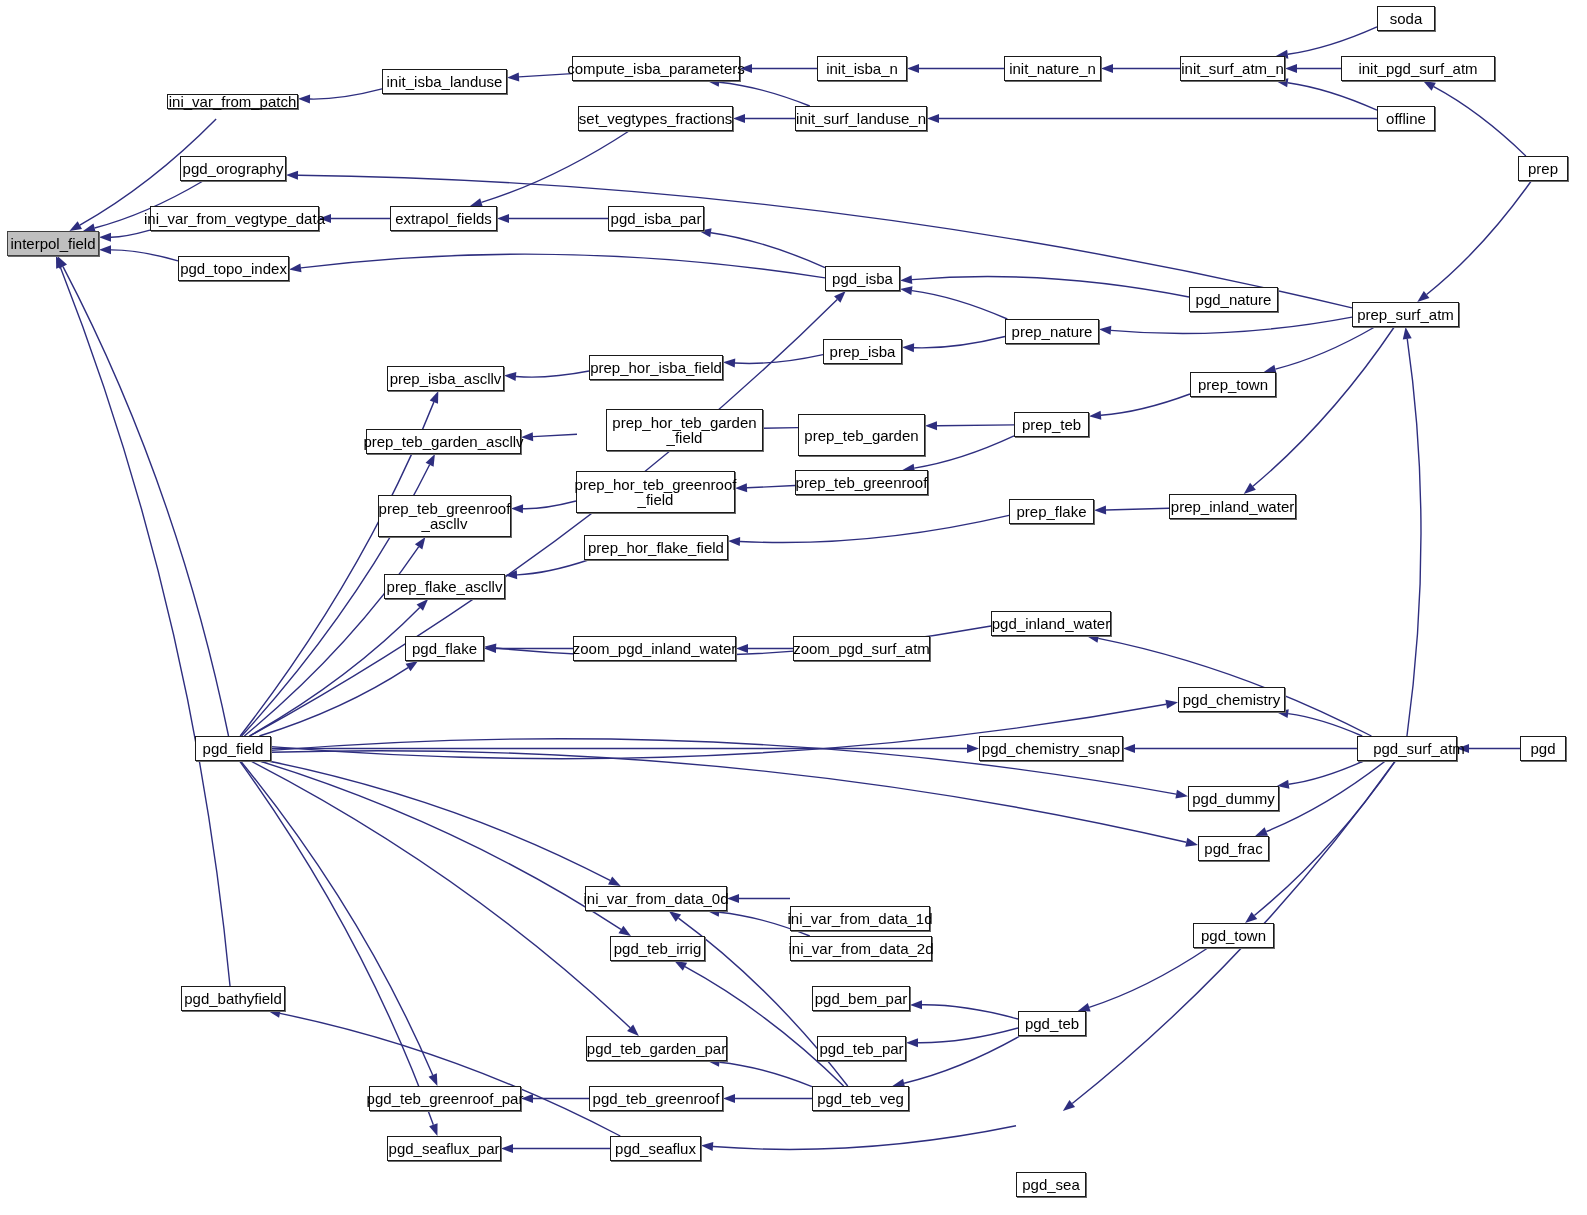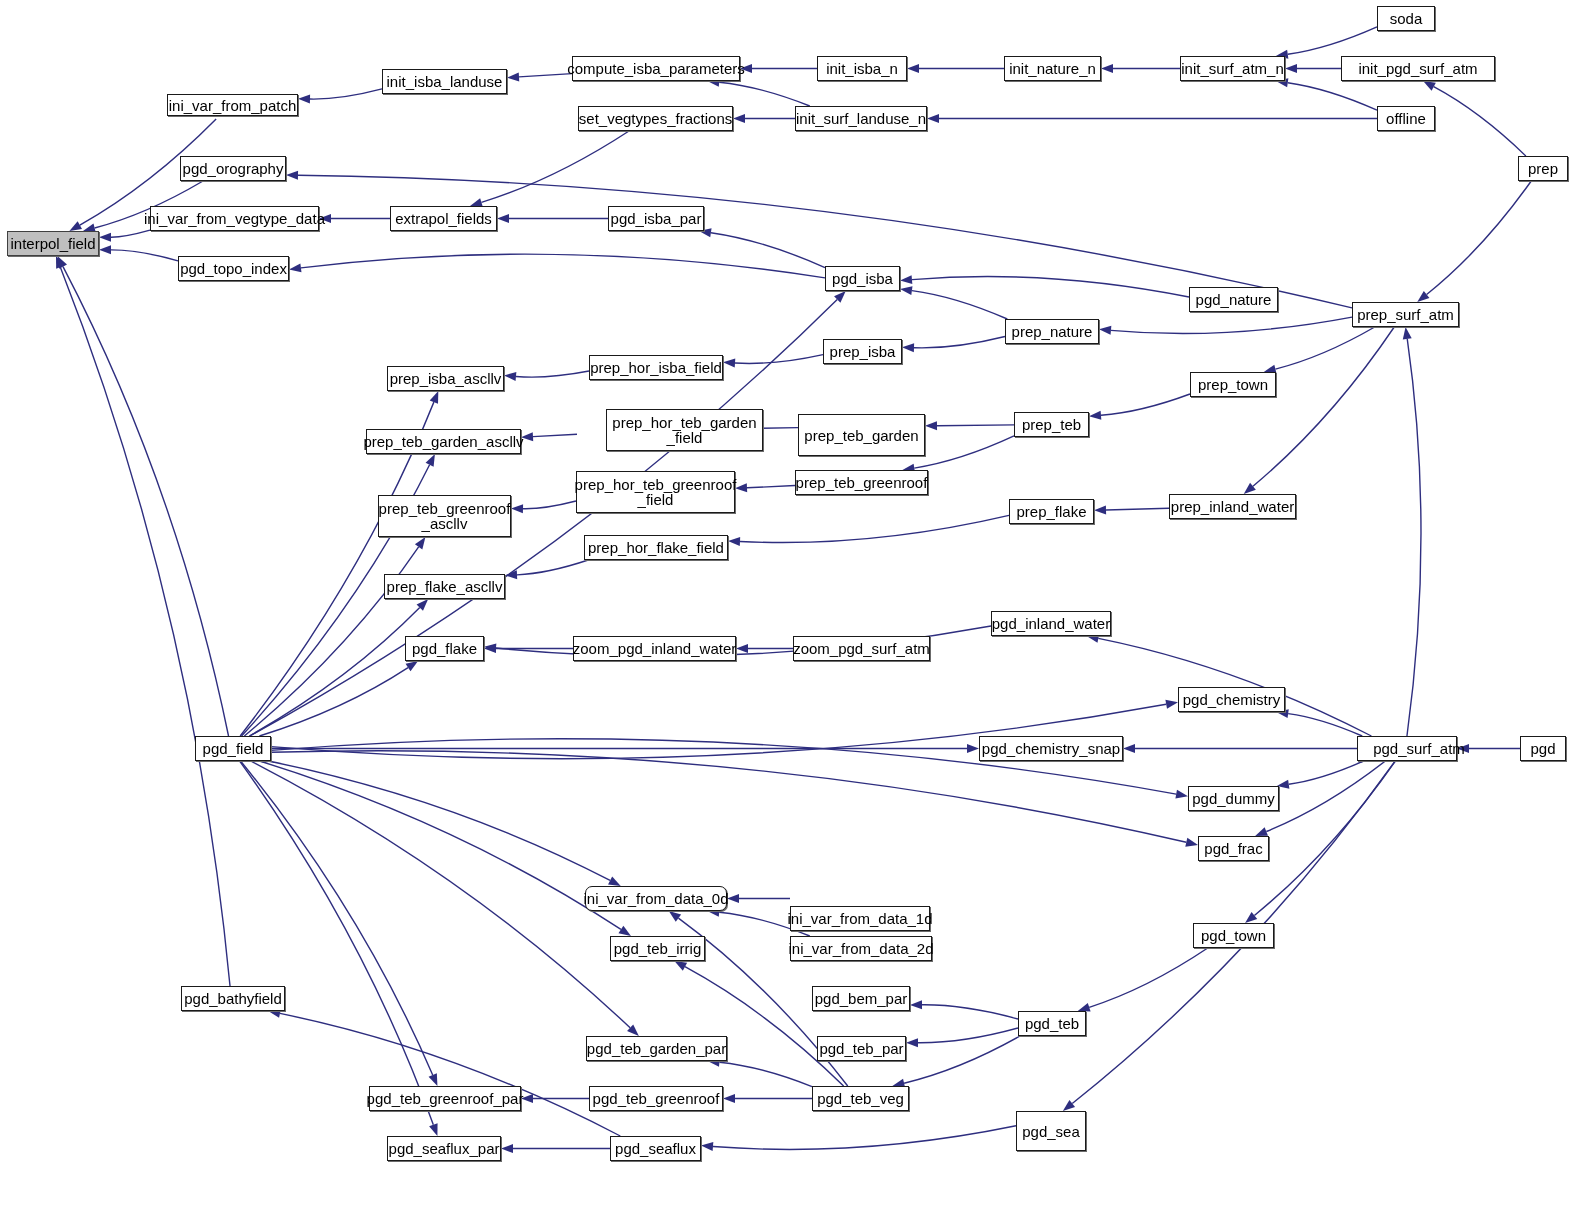--- a/index.html
+++ b/index.html
@@ -181,21 +181,21 @@
       <path d="M 610 1148.5 Q 555.5 1148.5 513 1148.5" fill="none" stroke="#2e2e7f" stroke-width="1.4"></path>
       <polygon points="501,1148.5 513,1144 513,1153" fill="#2e2e7f"></polygon>
       <path d="M 239.59375 761 Q 364.75 934.653125 433.33311244455996 1124.7124160931373" fill="none" stroke="#2e2e7f" stroke-width="1.4"></path>
       <polygon points="437.40625,1136 429.1002684794865,1126.2398426764273 437.56595640963343,1123.1849895098474" fill="#2e2e7f"></polygon>
       <path d="M 620.2916666666666 1136 Q 453 1048.8541666666667 279.9642141948532 1013.4081663500993" fill="none" stroke="#2e2e7f" stroke-width="1.4"></path>
       <polygon points="268.2083333333333,1011 280.86727657614045,1008.9997110270294 279.0611518135659,1017.8166216731693" fill="#2e2e7f"></polygon>
       <path d="M 1406.956797235023 736 Q 1434.88 531.4010483870968 1407.248040798538 338.87827964308485" fill="none" stroke="#2e2e7f" stroke-width="1.4"></path>
       <polygon points="1405.543202764977,327 1411.702395664695,338.23896538049945 1402.7936859323813,339.51759390567025" fill="#2e2e7f"></polygon>
     </svg>
 <div class="node hl" style="left: 7px; top: 231px; width: 92px; height: 25px;"><span>interpol_field</span></div>
-    <div class="node" style="left: 167px; top: 94px; width: 131px; height: 22px;"><span>ini_var_from_patch</span></div>
+    <div class="node" style="left: 167px; top: 94px; width: 131px; height: 15px;"><span>ini_var_from_patch</span></div>
     <div class="node" style="left: 382px; top: 69px; width: 125px; height: 25px;"><span>init_isba_landuse</span></div>
     <div class="node" style="left: 572px; top: 56px; width: 168px; height: 25px;"><span>compute_isba_parameters</span></div>
     <div class="node" style="left: 817px; top: 56px; width: 90px; height: 25px;"><span>init_isba_n</span></div>
     <div class="node" style="left: 1004px; top: 56px; width: 97px; height: 25px;"><span>init_nature_n</span></div>
     <div class="node" style="left: 1180px; top: 56px; width: 105px; height: 25px;"><span>init_surf_atm_n</span></div>
     <div class="node" style="left: 1377px; top: 6px; width: 58px; height: 25px;"><span>soda</span></div>
     <div class="node" style="left: 1341px; top: 56px; width: 154px; height: 25px;"><span>init_pgd_surf_atm</span></div>
     <div class="node" style="left: 1377px; top: 106px; width: 58px; height: 25px;"><span>offline</span></div>
     <div class="node" style="left: 1518px; top: 156px; width: 50px; height: 25px;"><span>prep</span></div>
     <div class="node" style="left: 578px; top: 106px; width: 155px; height: 25px;"><span>set_vegtypes_fractions</span></div>
@@ -231,29 +231,29 @@
     <div class="node" style="left: 405px; top: 636px; width: 79px; height: 25px;"><span>pgd_flake</span></div>
     <div class="node" style="left: 573px; top: 636px; width: 163px; height: 25px;"><span>zoom_pgd_inland_water</span></div>
     <div class="node" style="left: 793px; top: 636px; width: 137px; height: 25px;"><span>zoom_pgd_surf_atm</span></div>
     <div class="node" style="left: 1178px; top: 687px; width: 107px; height: 25px;"><span>pgd_chemistry</span></div>
     <div class="node" style="left: 195px; top: 736px; width: 76px; height: 25px;"><span>pgd_field</span></div>
     <div class="node" style="left: 979px; top: 736px; width: 144px; height: 25px;"><span>pgd_chemistry_snap</span></div>
     <div class="node" style="left: 1357px; top: 736px; width: 100px; height: 25px; padding-left: 24px;"><span>pgd_surf_atm</span></div>
     <div class="node" style="left: 1520px; top: 736px; width: 46px; height: 25px;"><span>pgd</span></div>
     <div class="node" style="left: 1188px; top: 786px; width: 91px; height: 25px;"><span>pgd_dummy</span></div>
     <div class="node" style="left: 1198px; top: 836px; width: 71px; height: 25px;"><span>pgd_frac</span></div>
-    <div class="node" style="left: 585px; top: 886px; width: 142px; height: 25px; border-radius: 7px;"><span>ini_var_from_data_0d</span></div>
+    <div class="node" style="left: 585px; top: 886px; width: 142px; height: 25px;"><span>ini_var_from_data_0d</span></div>
     <div class="node" style="left: 790px; top: 906px; width: 140px; height: 25px;"><span>ini_var_from_data_1d</span></div>
     <div class="node" style="left: 790px; top: 936px; width: 142px; height: 25px;"><span>ini_var_from_data_2d</span></div>
     <div class="node" style="left: 1193px; top: 923px; width: 81px; height: 25px;"><span>pgd_town</span></div>
     <div class="node" style="left: 610px; top: 936px; width: 95px; height: 25px;"><span>pgd_teb_irrig</span></div>
     <div class="node" style="left: 812px; top: 986px; width: 98px; height: 25px;"><span>pgd_bem_par</span></div>
     <div class="node" style="left: 1018px; top: 1011px; width: 68px; height: 25px;"><span>pgd_teb</span></div>
     <div class="node" style="left: 181px; top: 986px; width: 104px; height: 25px;"><span>pgd_bathyfield</span></div>
     <div class="node" style="left: 586px; top: 1036px; width: 141px; height: 25px;"><span>pgd_teb_garden_par</span></div>
     <div class="node" style="left: 817px; top: 1036px; width: 89px; height: 25px;"><span>pgd_teb_par</span></div>
     <div class="node" style="left: 369px; top: 1086px; width: 152px; height: 25px;"><span>pgd_teb_greenroof_par</span></div>
     <div class="node" style="left: 589px; top: 1086px; width: 134px; height: 25px;"><span>pgd_teb_greenroof</span></div>
     <div class="node" style="left: 812px; top: 1086px; width: 97px; height: 25px;"><span>pgd_teb_veg</span></div>
-    <div class="node" style="left: 1016px; top: 1111px; width: 70px; height: 40px;"><span>pgd_sea</span></div>
+    <div class="node" style="left: 1016px; top: 1172px; width: 70px; height: 25px;"><span>pgd_sea</span></div>
     <div class="node" style="left: 387px; top: 1136px; width: 114px; height: 25px;"><span>pgd_seaflux_par</span></div>
     <div class="node" style="left: 610px; top: 1136px; width: 91px; height: 25px;"><span>pgd_seaflux</span></div>
   </div>
 
 </body></html>

